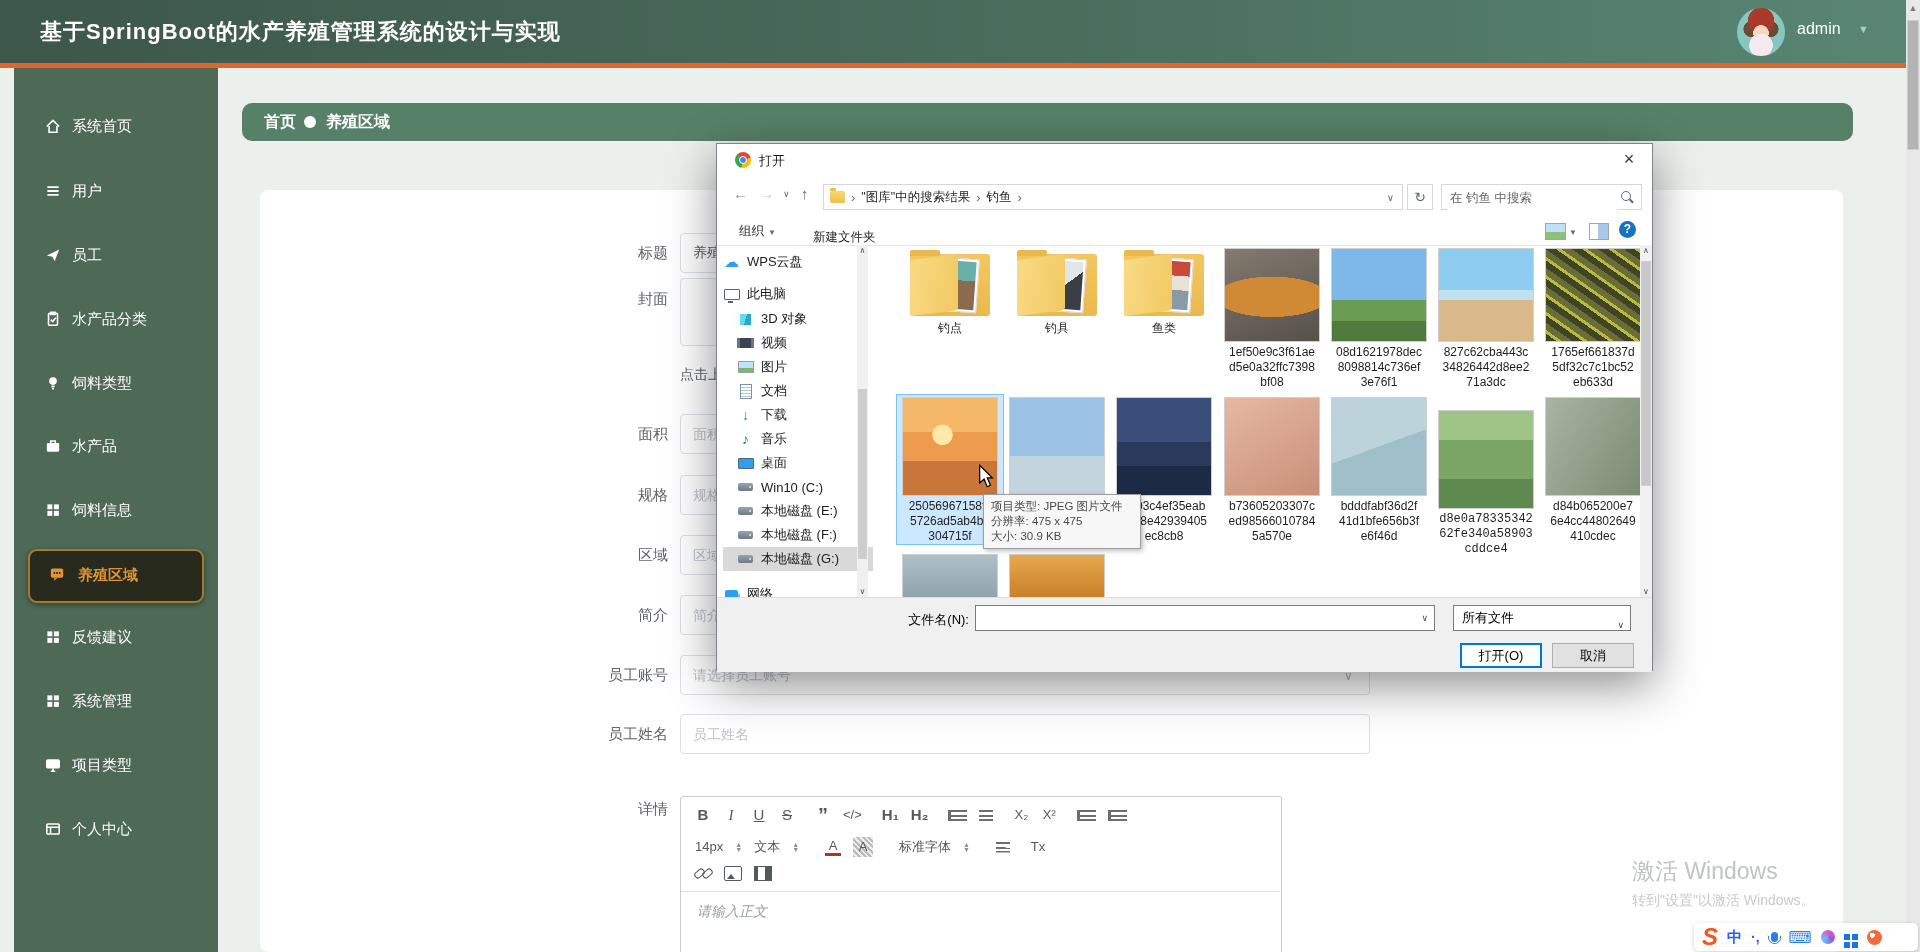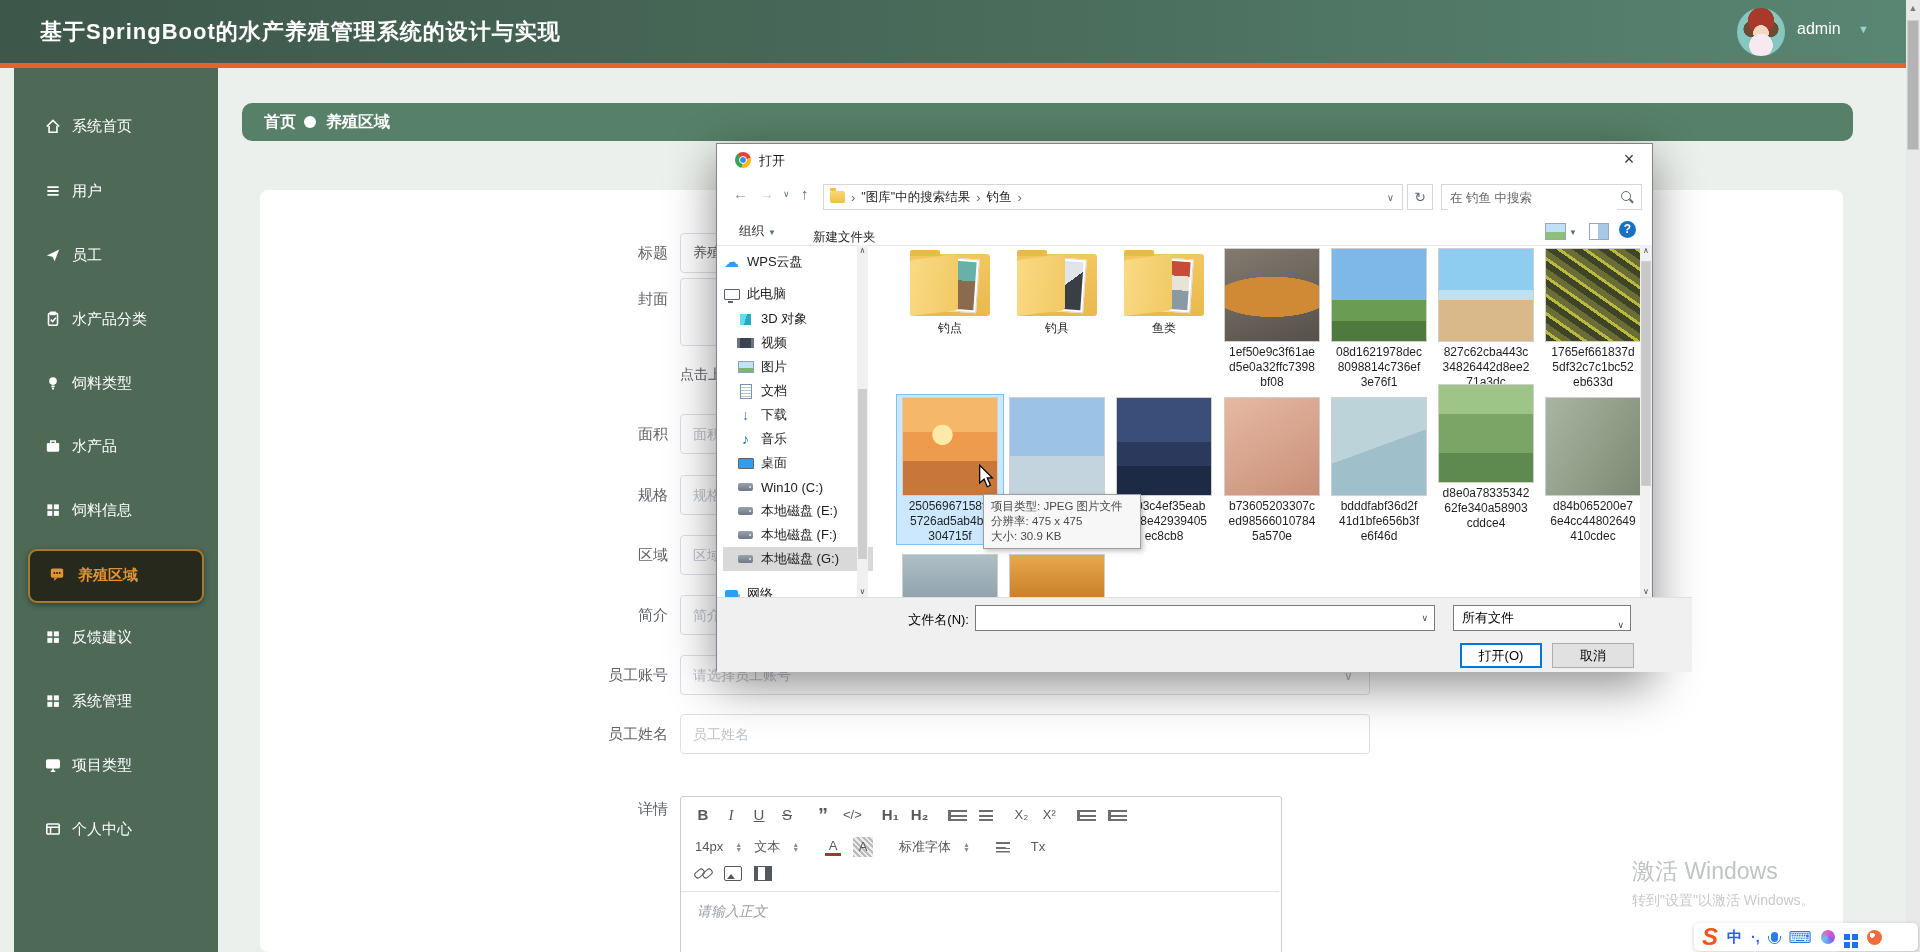--- a/index.html
+++ b/index.html
@@ -159,21 +159,21 @@
   .ph-spot{background:linear-gradient(#68b0a8 40%,#8a6b4e 40%);}
   .ph-gear{background:linear-gradient(140deg,#dfe5e8 50%,#3a3f45 50%);}
   .ph-fish{background:linear-gradient(#c84b3a 30%,#e8e2d8 30% 60%,#8a9aa5 60%);}
   .folder .front{position:absolute;left:2px;bottom:2px;width:48px;height:56px;background:linear-gradient(100deg,#f9da85,#f2c963);border-radius:3px;transform:skewY(-7deg);transform-origin:bottom left;}
 
   #grid-scroll{position:absolute;left:923px;top:101px;width:12px;height:352px;background:#f1f1f1;}
   #grid-scroll .arr{position:absolute;left:0;width:12px;font-size:8px;color:#505050;text-align:center;}
   #grid-scroll .thumb{position:absolute;left:1px;width:10px;background:#c8c8c8;}
 
   
-  #dlg-footer{position:absolute;left:0;top:453px;width:100%;height:74px;background:#f0f0f0;border-top:1px solid #dfdfdf;padding-left:40px;}
+  #dlg-footer{position:absolute;left:0;top:453px;width:100%;height:74px;background:#f0f0f0;border-top:1px solid #dfdfdf;}
   #fn-label{position:absolute;left:110px;top:13px;width:142px;text-align:right;font-size:13px;color:#000;}
   #fn-input{position:absolute;left:258px;top:7px;width:460px;height:26px;border:1px solid #7a7a7a;background:#fff;box-sizing:border-box;}
   #fn-input .car{position:absolute;right:6px;top:7px;font-size:9px;color:#444;}
   #ft-select{position:absolute;left:736px;top:7px;width:178px;height:26px;border:1px solid #7a7a7a;background:#fff;box-sizing:border-box;font-size:13px;color:#000;line-height:24px;padding-left:8px;}
   #ft-select .car{position:absolute;right:6px;top:7px;font-size:9px;color:#444;}
   .dlg-btn{position:absolute;top:45px;width:82px;height:25px;box-sizing:border-box;font-size:13px;text-align:center;line-height:22px;cursor:pointer;}
   #btn-open{left:743px;background:#fdfdfd;border:2px solid #0078d7;}
   #btn-cancel{left:835px;background:#e1e1e1;border:1px solid #adadad;line-height:23px;}
 
   
@@ -584,21 +584,21 @@
         <div class="fname">b73605203307c
 ed98566010784
 5a570e</div>
       </div>
       <div class="cell" style="left:454px;top:150px;">
         <div class="thumb th2 t9"></div>
         <div class="fname">bdddfabf36d2f
 41d1bfe656b3f
 e6f46d</div>
       </div>
-      <div class="cell" style="left:561px;top:137px;">
+      <div class="cell" style="left:561px;top:163px;font-family:Liberation Mono, monospace;">
         <div class="thumb th2 t10"></div>
         <div class="fname">d8e0a78335342
 62fe340a58903
 cddce4</div>
       </div>
       <div class="cell" style="left:668px;top:150px;">
         <div class="thumb th2 t11"></div>
         <div class="fname">d84b065200e7
 6e4cc44802649
 410cdec</div>

